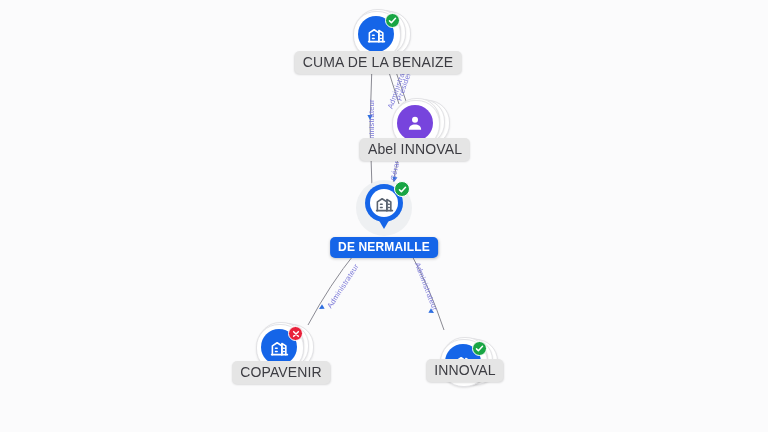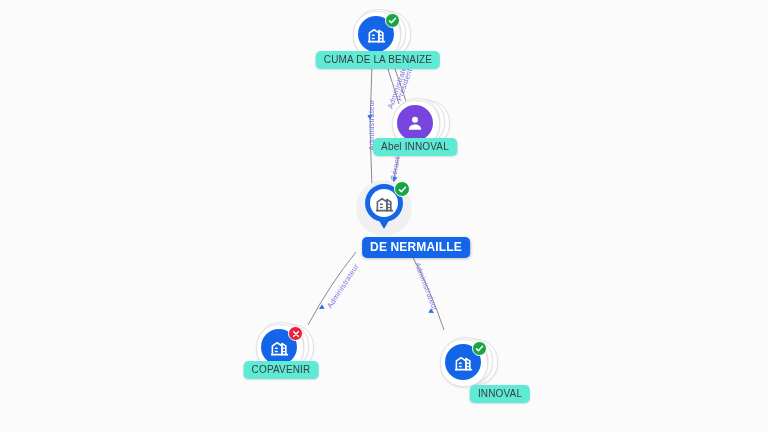--- a/index.html
+++ b/index.html
@@ -80,24 +80,24 @@
   }
   .badge.ok { background: #18a544; }
   .badge.ko { background: #e8213b; }
   .badge svg { display: block; }
 
   
   .label {
     position: absolute;
     transform: translateX(-50%);
     white-space: nowrap;
-    background: #5eead4;
+    background: #e5e5e5;
     border-radius: 5px;
     padding: 3px 8px 4px 8px;
-    font-size: 10px;
+    font-size: 14px;
     color: #3c3c42;
     letter-spacing: 0.15px;
     box-shadow: 0 1px 2px rgba(0,0,0,0.13);
   }
   .label.selected {
     background: #1565e8;
     color: #ffffff;
     font-weight: bold;
     font-size: 12px;
     box-shadow: 0 1px 3px rgba(0,0,0,0.22);
@@ -251,21 +251,21 @@
               <path d="M2 21h20"></path>
             </svg>
           </div>
           <div class="pin-badge">
             <svg width="9" height="9" viewBox="0 0 24 24" fill="none" stroke="#ffffff" stroke-width="4" stroke-linecap="round" stroke-linejoin="round">
               <path d="M4 13l5 5L20 6"></path>
             </svg>
           </div>
         </div>
       </div>
-      <div class="label selected" style="left: 384px; top: 237px; margin-left: 32px;">DE NERMAILLE</div>
+      <div class="label selected" style="left: 384px; top: 237px;">DE NERMAILLE</div>
       <div class="node" style="left: 281px; top: 346px;">
         <div class="stack">
           <div class="sheet s3"></div>
           <div class="sheet s2"></div>
           <div class="sheet s1"></div>
           <div class="sheet s0"></div>
           <div class="avatar">
             <svg width="19" height="19" viewBox="0 0 24 24" fill="none" stroke="#ffffff" stroke-width="2" stroke-linecap="round" stroke-linejoin="round">
               <path d="M3 21V10l6-4 6 4v11"></path>
               <path d="M15 21V7l5 3v11"></path>
@@ -295,16 +295,16 @@
               <path d="M2 21h20"></path>
             </svg>
           </div>
           <div class="badge ok">
             <svg width="9" height="9" viewBox="0 0 24 24" fill="none" stroke="#ffffff" stroke-width="4" stroke-linecap="round" stroke-linejoin="round">
               <path d="M4 13l5 5L20 6"></path>
             </svg>
           </div>
         </div>
       </div>
-      <div class="label" style="left: 465px; top: 385px; margin-left: 35px;">INNOVAL</div>
+      <div class="label" style="left: 465px; top: 359px;">INNOVAL</div>
     </div>
 
 </div>
 
 </body></html>

